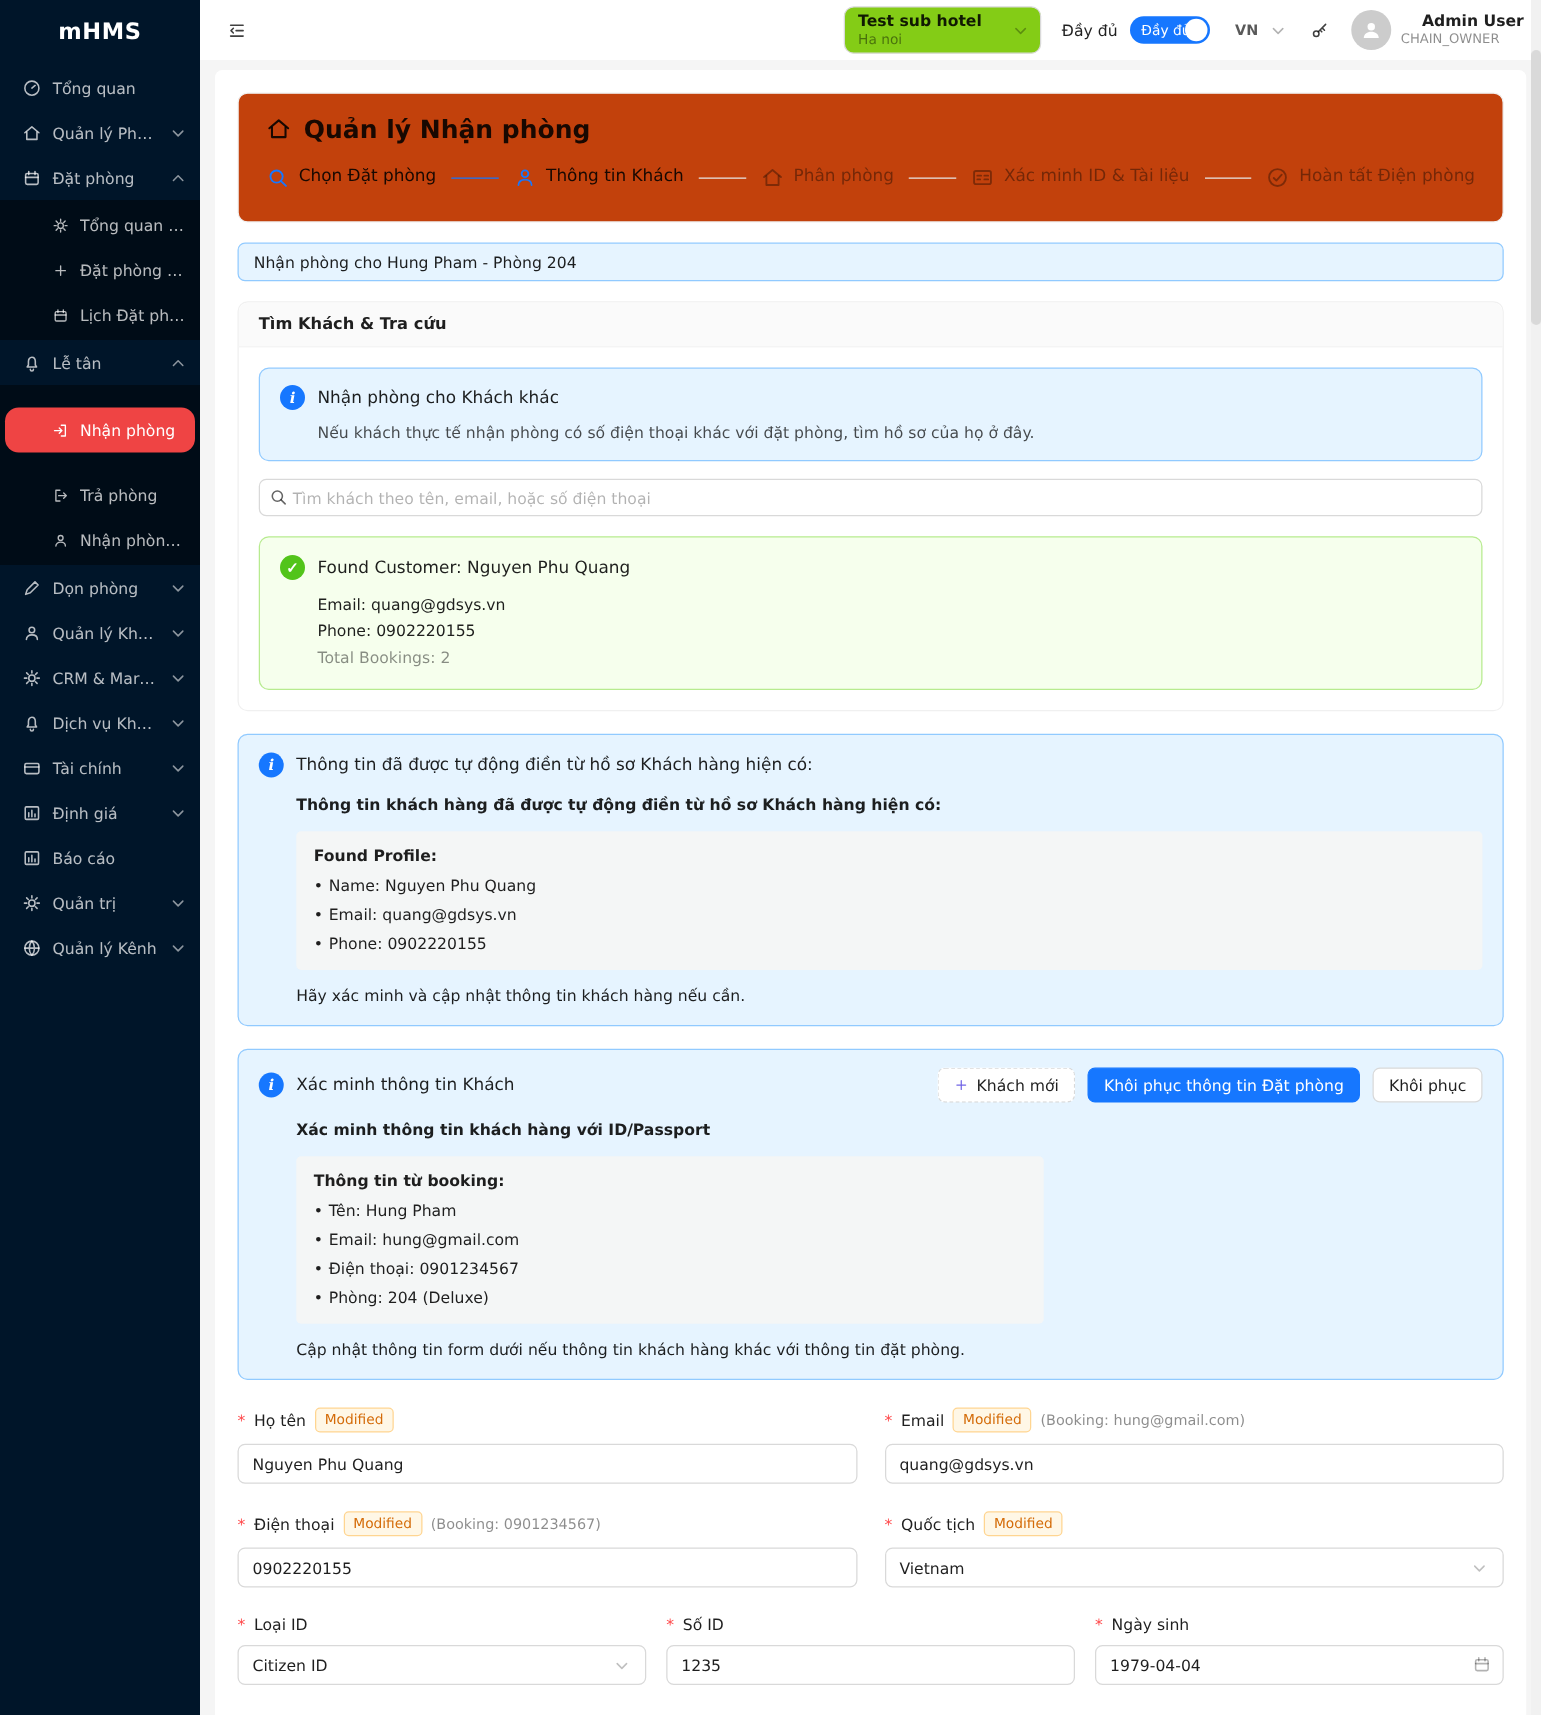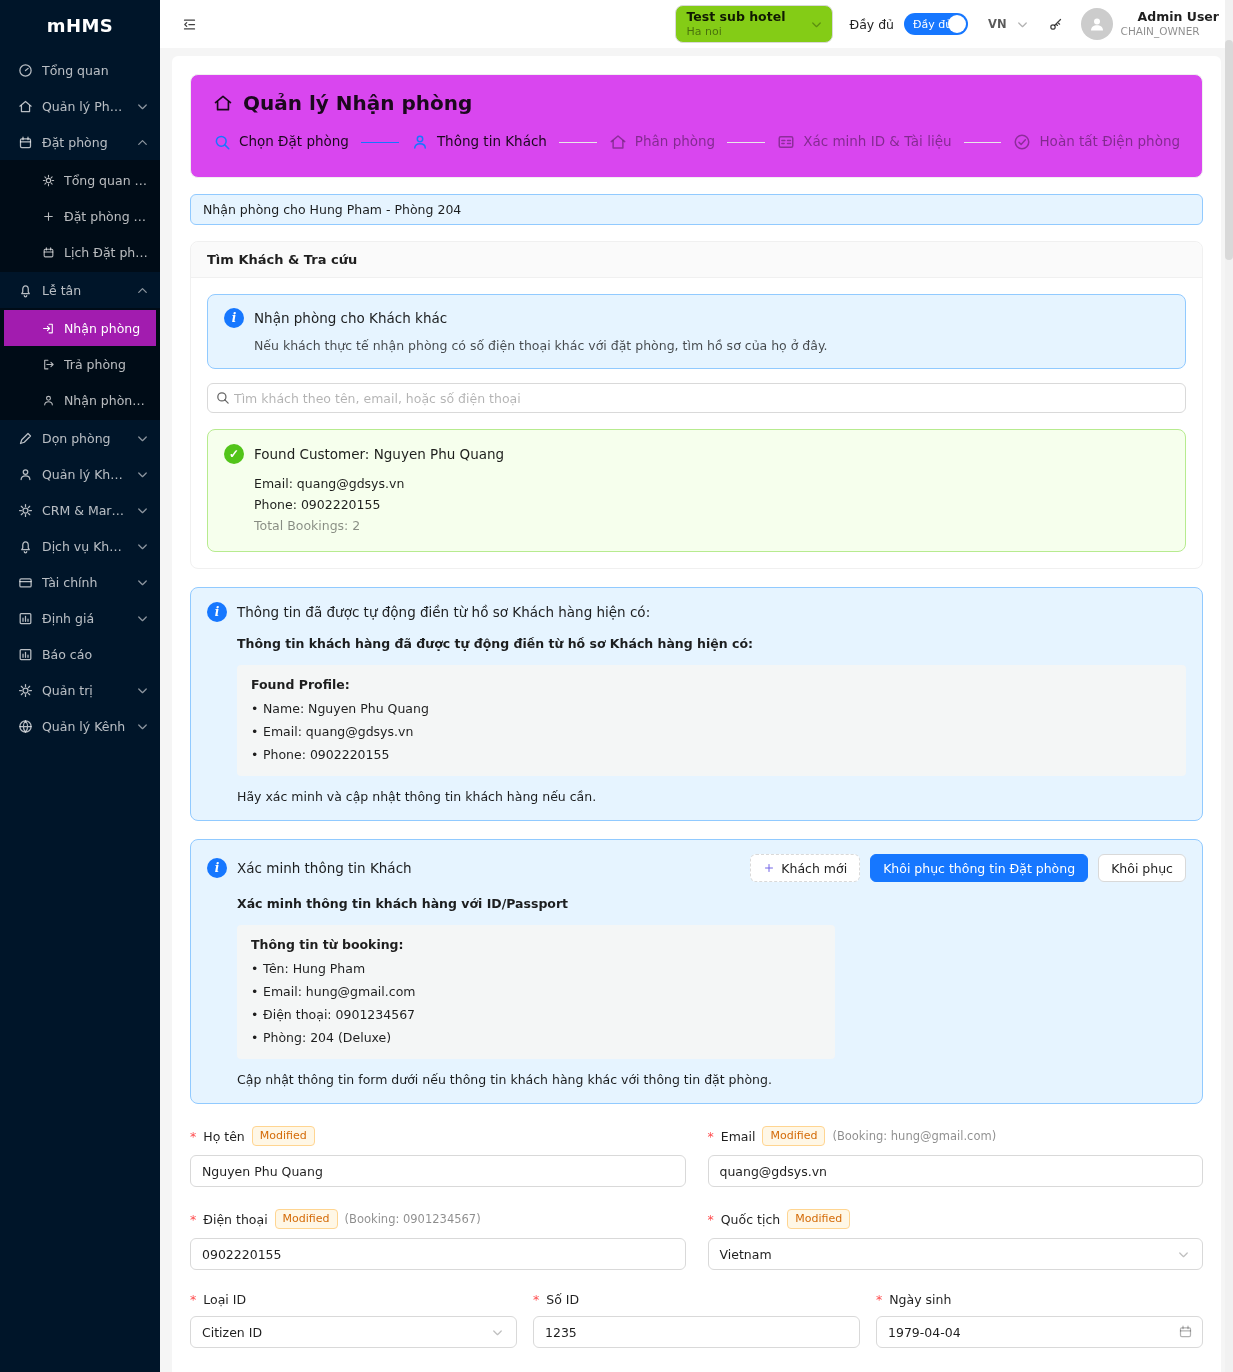--- a/index.html
+++ b/index.html
@@ -11,21 +11,21 @@
 
   
   .sidebar { width:160px; min-width:160px; height:100%; background:#001529; color:rgba(255,255,255,.72); display:flex; flex-direction:column; }
   .logo { height:50px; display:flex; align-items:center; justify-content:center; color:#fff; font-size:18px; font-weight:bold; letter-spacing:.5px; }
   .menu { flex:1; overflow:hidden; padding-top:2px; }
   .menu-item { height:36px; display:flex; align-items:center; gap:9px; padding:0 10px 0 18px; cursor:pointer; font-size:12.5px; white-space:nowrap; }
   .menu-item .mi-label { flex:1; overflow:hidden; text-overflow:ellipsis; }
   .menu-item .chev { color:rgba(255,255,255,.55); }
   .submenu { background:#000c17; padding:2px 0; }
   .submenu .menu-item { padding-left:42px; }
-  .submenu .menu-item.active { background:#a21caf; color:#fff; border-radius:0; margin:0 4px; padding-left:38px; }
+  .submenu .menu-item.active { background:#ef4444; color:#fff; border-radius:11px; margin:16px 4px; padding-left:38px; }
 
   
   .main { flex:1; display:flex; flex-direction:column; height:100%; position:relative; }
   .topbar { height:48px; background:#fff; display:flex; align-items:center; padding:0 14px 0 22px; gap:10px; }
   .topbar .spacer { flex:1; }
   .fold-btn { color:rgba(0,0,0,.75); cursor:pointer; }
   .hotel-home { color:#1677ff; }
   .hotel-select { width:158px; height:38px; border:1px solid #d9d9d9; border-radius:8px; background:#84cc16; display:flex; align-items:center; padding:0 8px 0 10px; cursor:pointer; }
   .hotel-select .ht { flex:1; line-height:1.25; }
   .hotel-select .ht .h-name { font-weight:bold; font-size:12.5px; color:rgba(0,0,0,.88); }
@@ -41,21 +41,21 @@
   .key-btn { color:rgba(0,0,0,.75); margin:0 8px; cursor:pointer; }
   .userbox { display:flex; align-items:center; gap:8px; cursor:pointer; }
   .avatar { width:32px; height:32px; border-radius:50%; background:#ccc; display:flex; align-items:center; justify-content:center; }
   .u-name { font-weight:bold; font-size:12.5px; color:rgba(0,0,0,.88); line-height:1.3;margin-left:17px; }
   .u-role { font-size:10.5px; color:rgba(0,0,0,.45); line-height:1.3; }
 
   
   .content { flex:1; background:#f5f5f5; overflow:hidden; padding:8px 12px; }
   .content-inner { background:#fff; border-radius:6px; padding:18px; min-height:1290px; }
 
-  .title-card { border:1px solid #f0f0f0; border-radius:8px; background:#d946ef; padding:16px 22px 26px; }
+  .title-card { border:1px solid #f0f0f0; border-radius:8px; background:#c2410c; padding:16px 22px 26px; }
   .page-title { display:flex; align-items:center; gap:10px; font-size:20px; font-weight:bold; color:rgba(0,0,0,.88); }
   .steps { display:flex; align-items:center; margin-top:18px; }
   .step { display:flex; align-items:flex-start; gap:8px; font-size:13.5px; white-space:nowrap; }
   .step .s-icon { color:#1677ff; }
   .step.wait { color:rgba(0,0,0,.4); }
   .step.wait .s-icon { color:rgba(0,0,0,.35); }
   .step-line { flex:1; height:1px; background:#e8e8e8; margin:0 12px; min-width:22px; }
   .step-line.done { background:#1677ff; }
 
   .banner { margin-top:16px; background:#e6f4ff; border:1px solid #91caff; border-radius:6px; padding:7px 12px; font-size:12.5px; }

